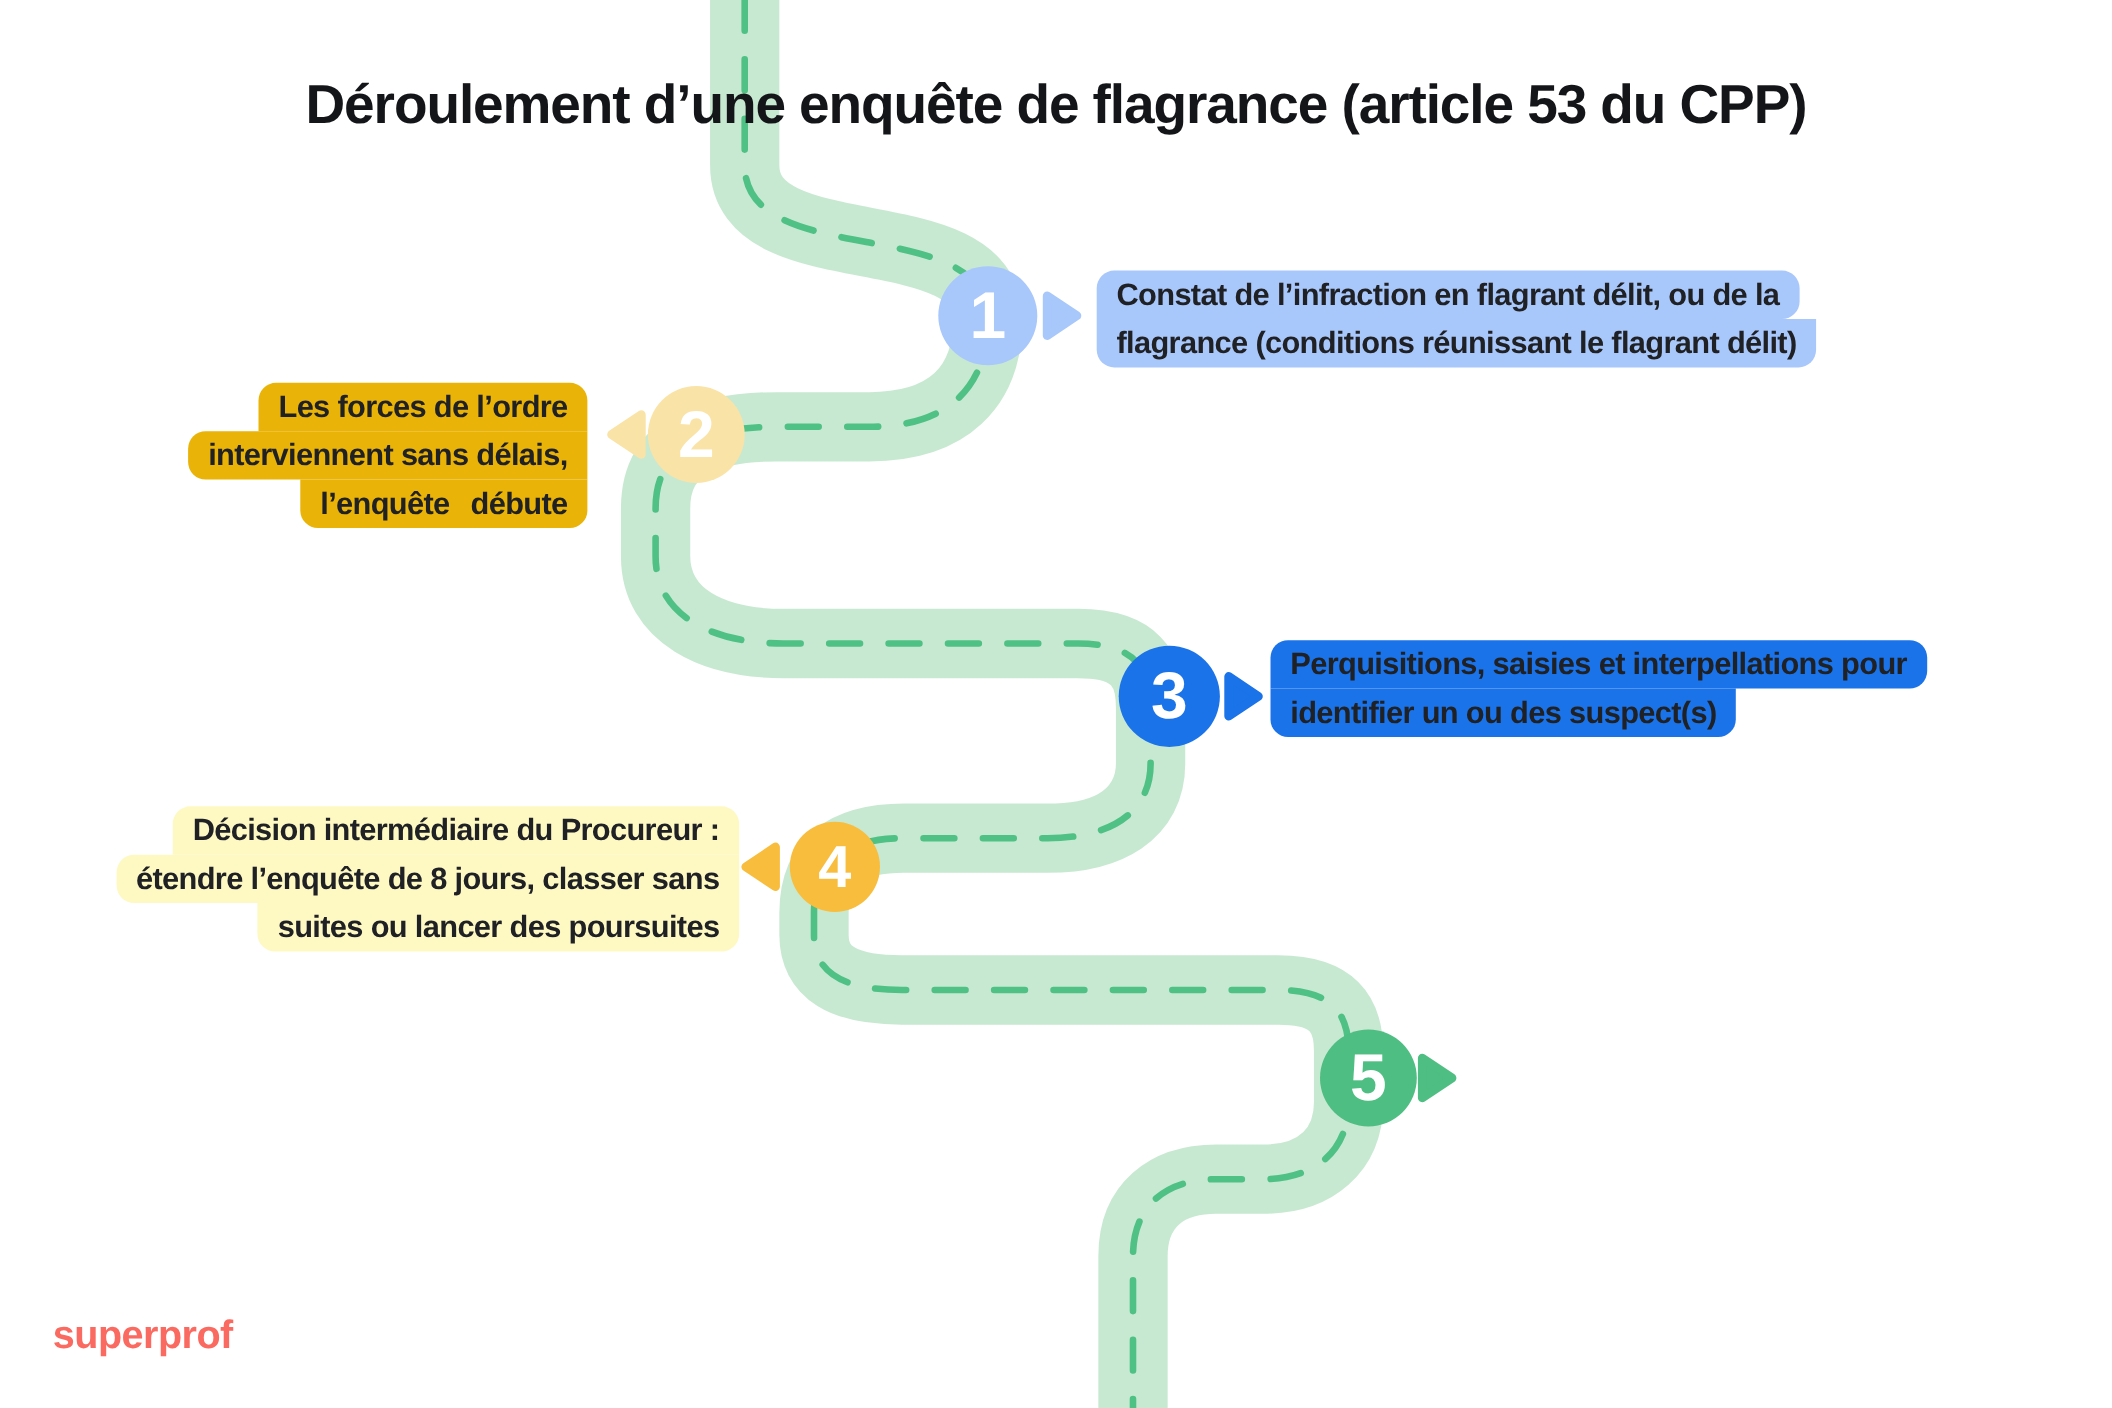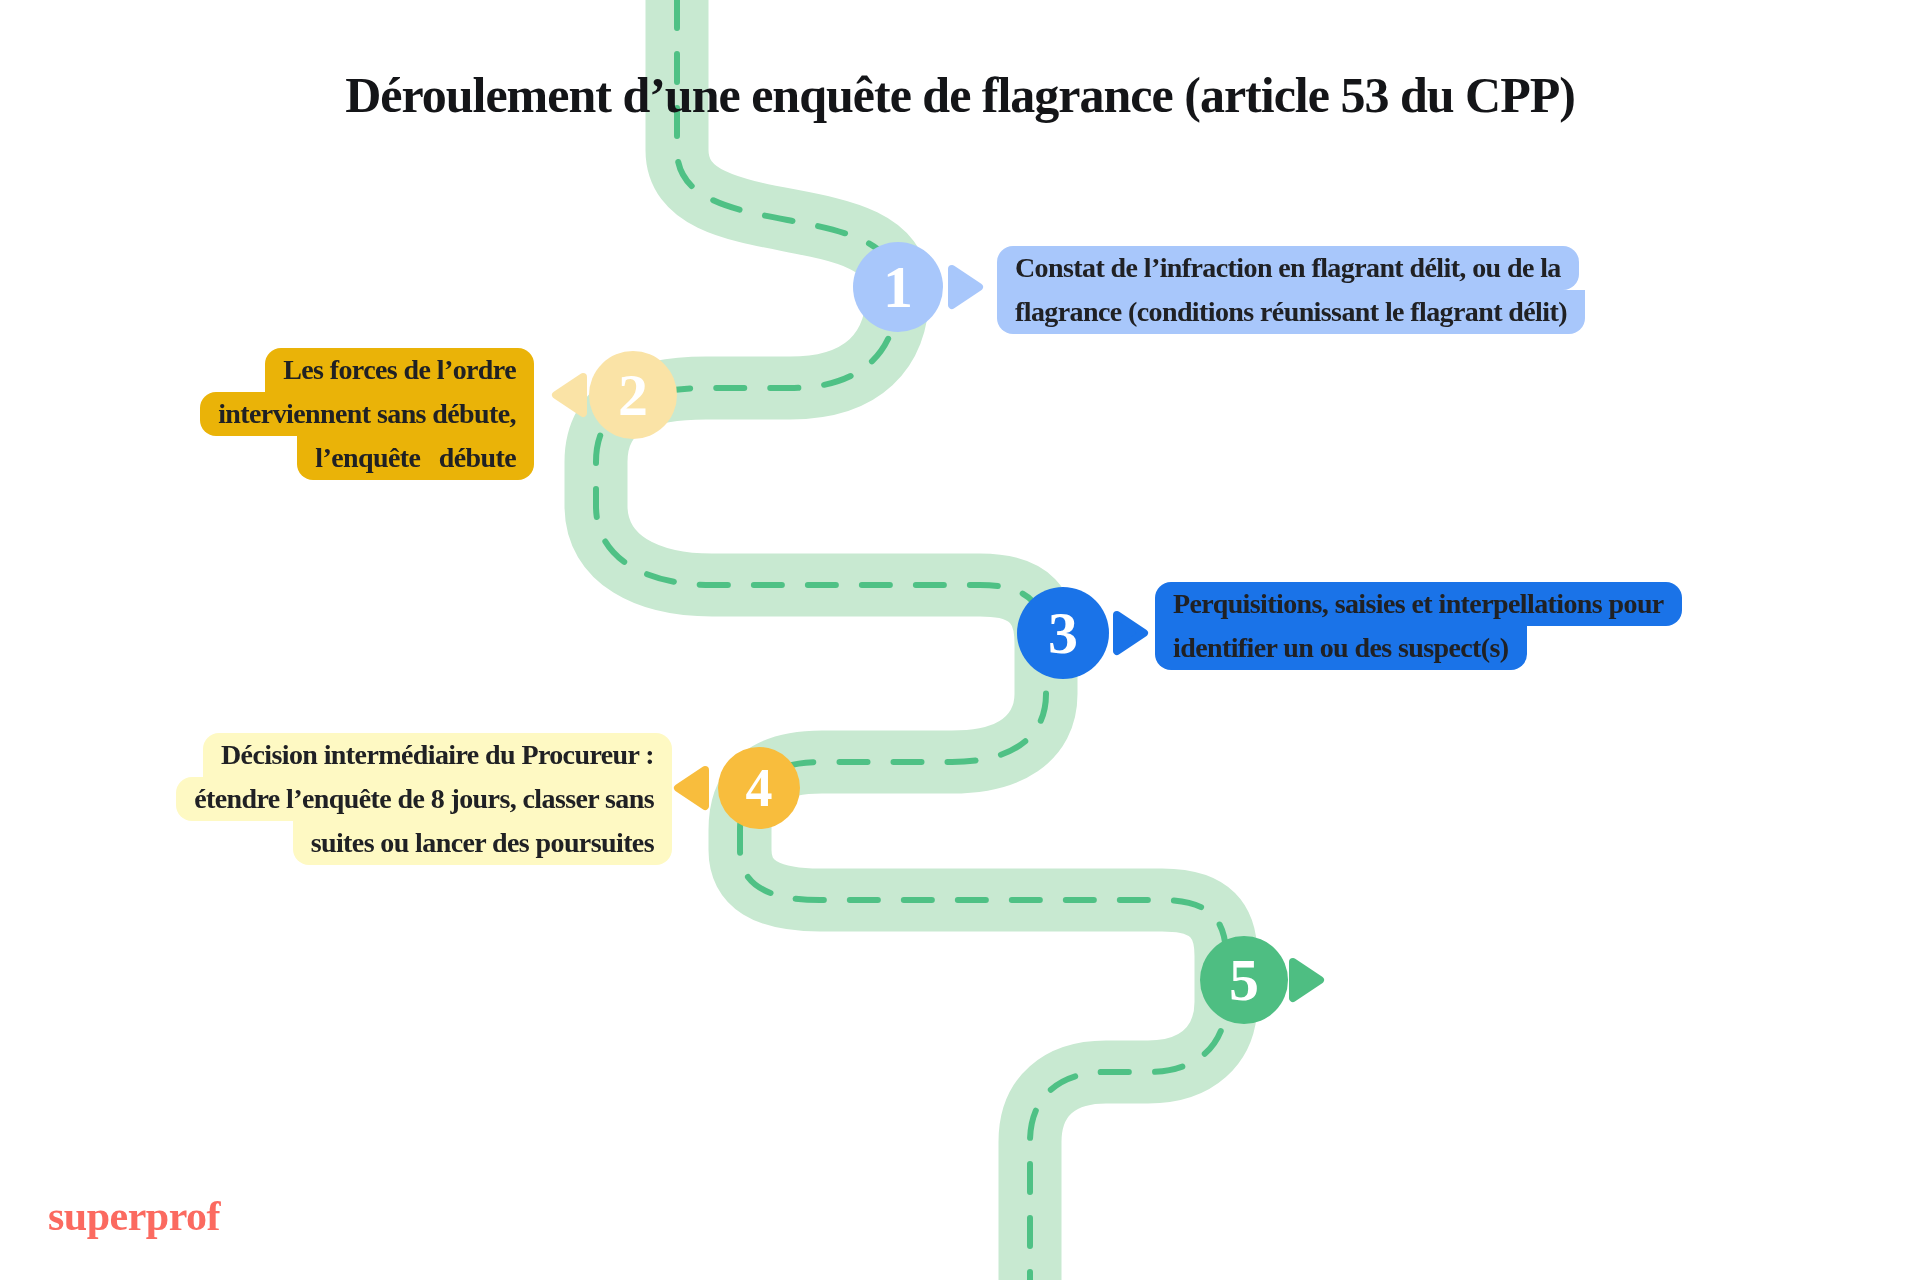--- a/index.html
+++ b/index.html
@@ -1,21 +1,21 @@
 <!DOCTYPE html>
 <html><head>
 <meta charset="utf-8">
 <style>
   html,body{margin:0;padding:0;}
   body{
     width:1920px;height:1280px;position:relative;overflow:hidden;
     background:#ffffff;
     font-family:"Liberation Sans", sans-serif;
   }
-  .stage{position:absolute;inset:0;width:1920px;height:996px;font-family:Liberation Serif, serif;}
+  .stage{position:absolute;inset:0;width:1920px;height:996px;}
   .road-svg{position:absolute;left:0;top:0;}
   .page-title{
     position:absolute;left:0;right:0;top:66px;
     text-align:center;
     font-size:50px;font-weight:700;letter-spacing:-1px;
     color:#141518;
   }
   .circle{
     position:absolute;border-radius:50%;
     display:flex;align-items:center;justify-content:center;
@@ -49,21 +49,21 @@
   .c-step4-box{background:#fef9c3;}
   .c-step5{background:#4ebe82;}
   .c-step5-box{background:#50bf86;}
 
   .box5 .line{letter-spacing:-0.2px;}
   .ws-wide{word-spacing:7px;}
   .ws-xwide{word-spacing:12px;}
 
   .brand{
     position:absolute;left:48px;top:1192px;
-    font-size:42px;font-weight:700;letter-spacing:-0.5px;
+    font-size:36px;font-weight:700;letter-spacing:-0.5px;
     color:#fb6a60;
   }
 </style>
 </head>
 <body>
 
 <div class="stage">
 
   <svg class="road-svg" width="1920" height="1280" viewBox="0 0 1920 1280" aria-hidden="true">
     <path d="M 677 -40
@@ -132,21 +132,21 @@
   <div class="circle c-step2" style="left:589px;top:351px;width:88px;height:88px;">
     <span>2</span>
   </div>
   <div class="arrow" style="left:550px;top:371px;">
     <svg width="38" height="48" viewBox="0 0 38 48">
       <polygon points="33,6 6,24 33,42" fill="#fae3a6" stroke="#fae3a6" stroke-width="8" stroke-linejoin="round"></polygon>
     </svg>
   </div>
   <div class="box align-right" style="right:1386px;top:348px;">
     <div class="line c-step2-box r-tl r-tr">Les forces de l’ordre</div>
-    <div class="line c-step2-box r-tl r-bl">interviennent sans débute,</div>
+    <div class="line c-step2-box r-tl r-bl">interviennent sans délais,</div>
     <div class="line c-step2-box ws-xwide r-bl r-br">l’enquête débute</div>
   </div>
 
   <div class="circle c-step3" style="left:1017px;top:587px;width:92px;height:92px;">
     <span>3</span>
   </div>
   <div class="arrow" style="left:1112px;top:609px;">
     <svg width="38" height="48" viewBox="0 0 38 48">
       <polygon points="5,6 32,24 5,42" fill="#1a73e8" stroke="#1a73e8" stroke-width="8" stroke-linejoin="round"></polygon>
     </svg>

